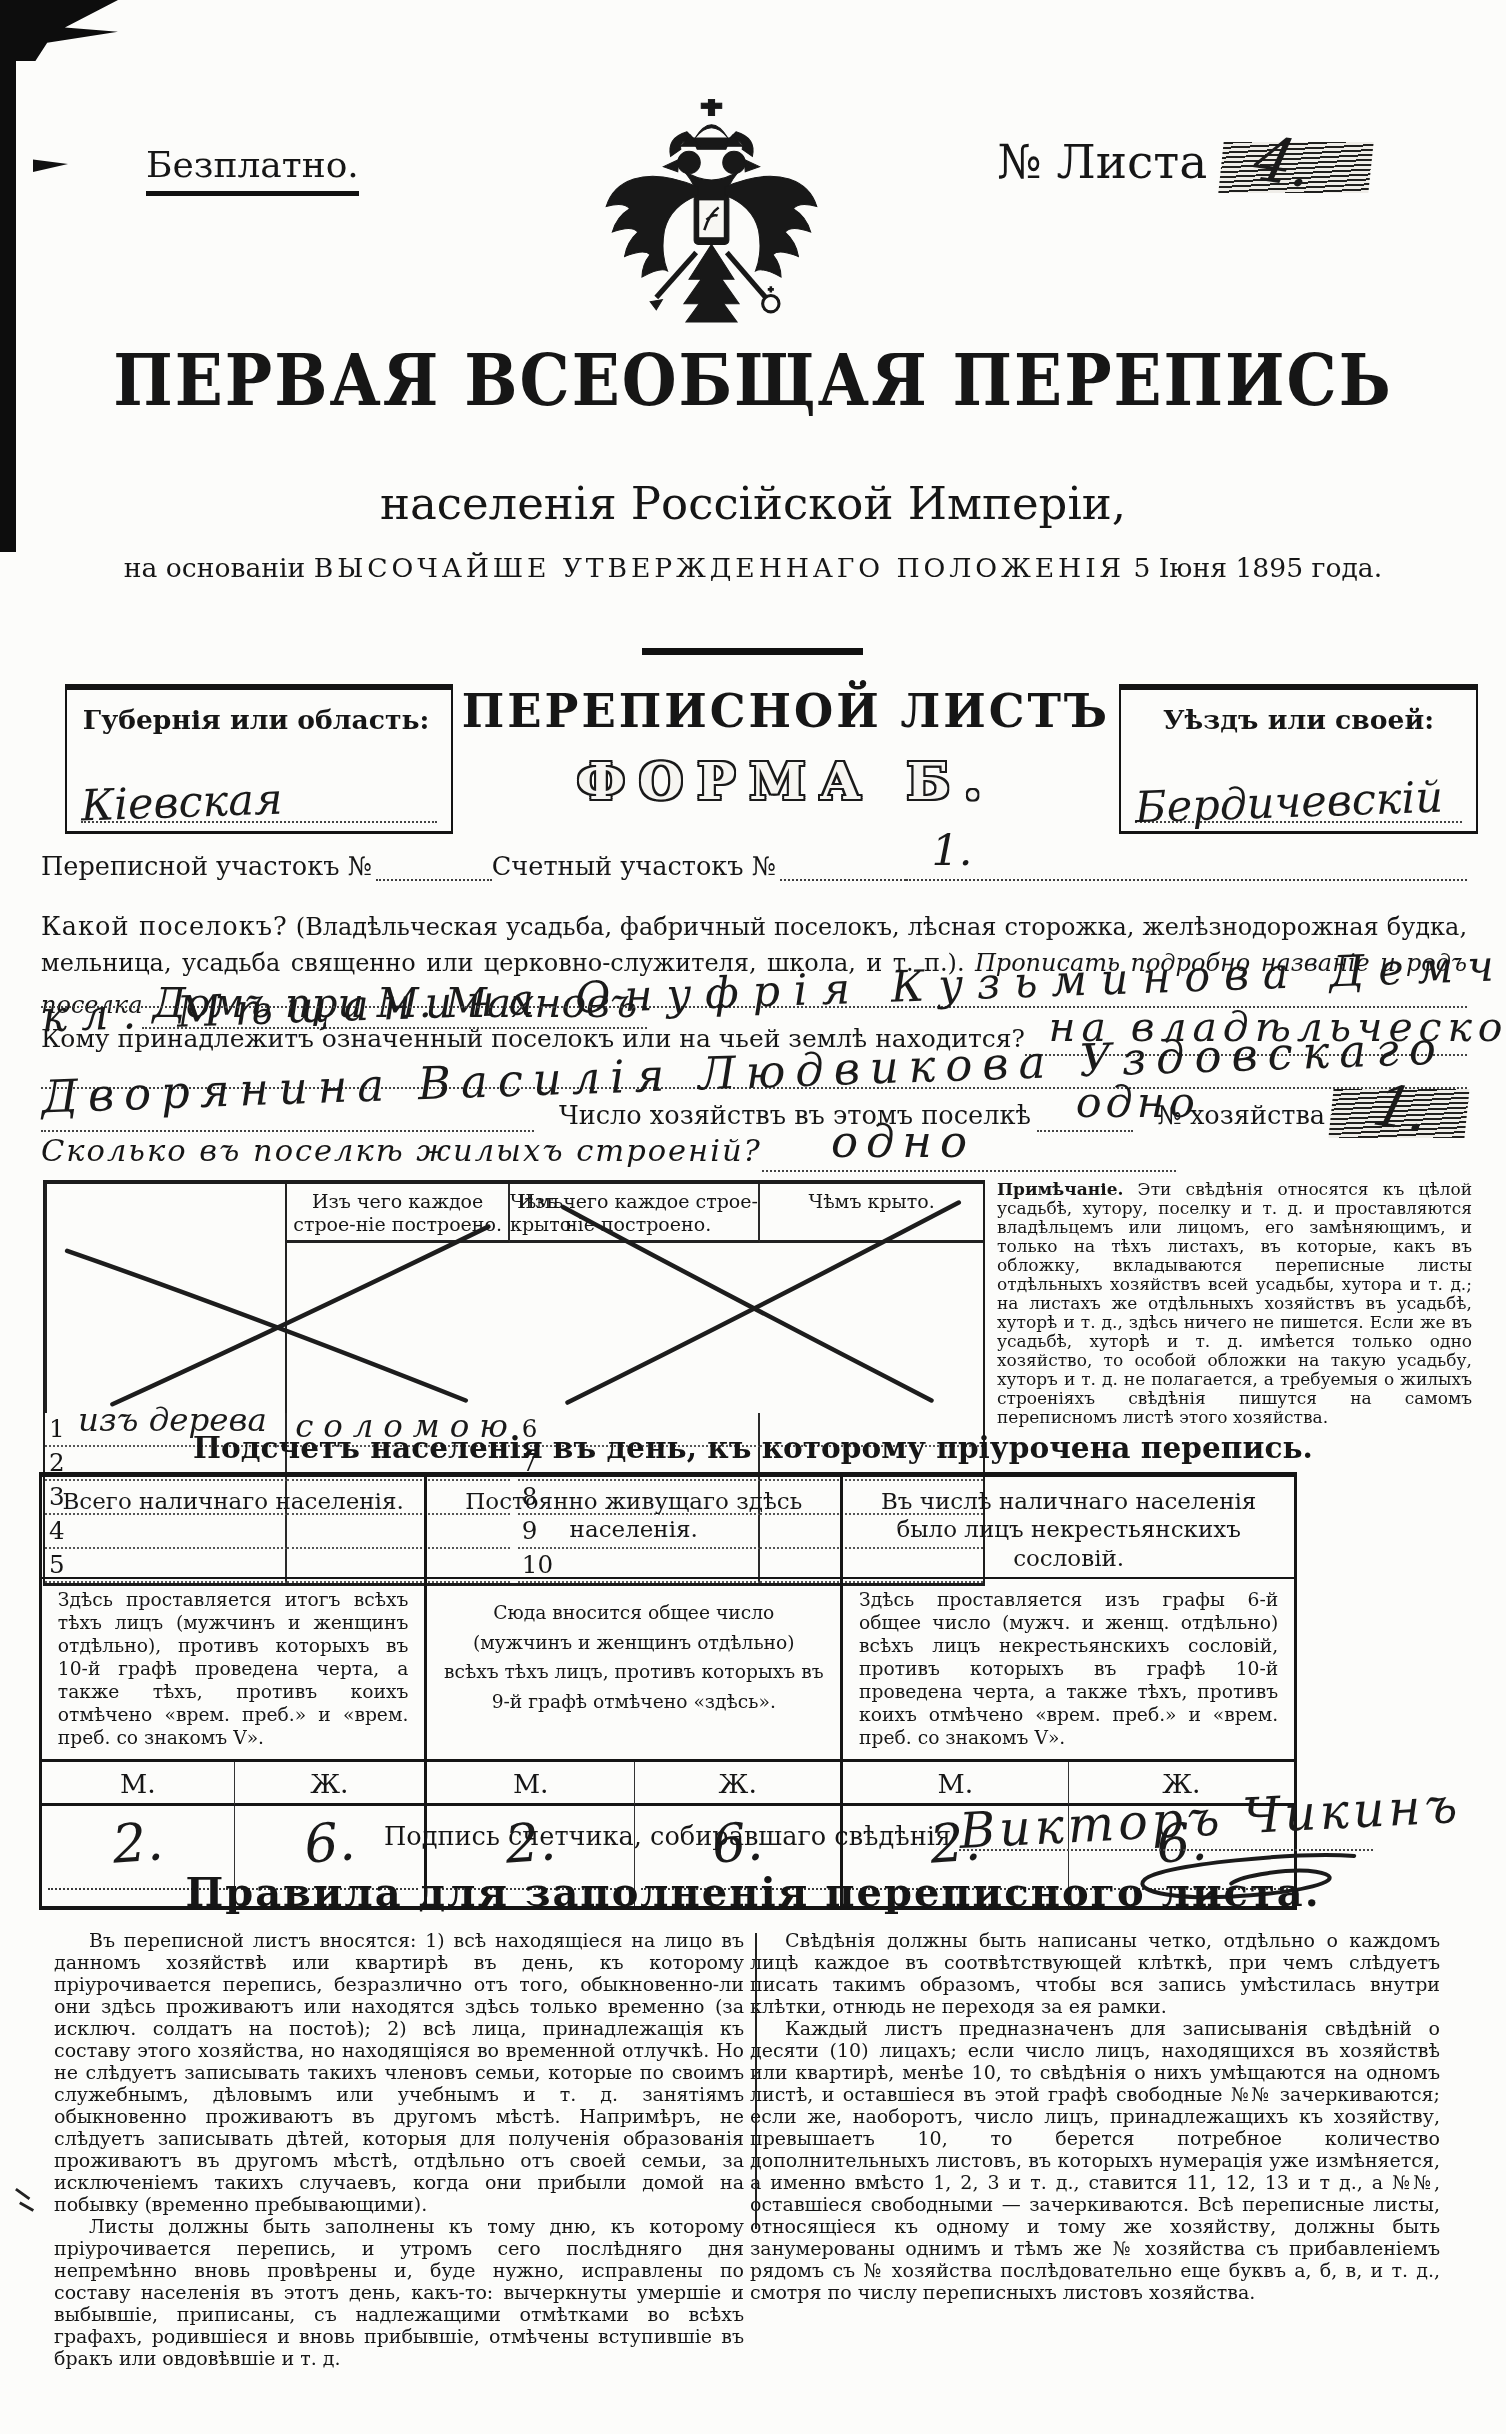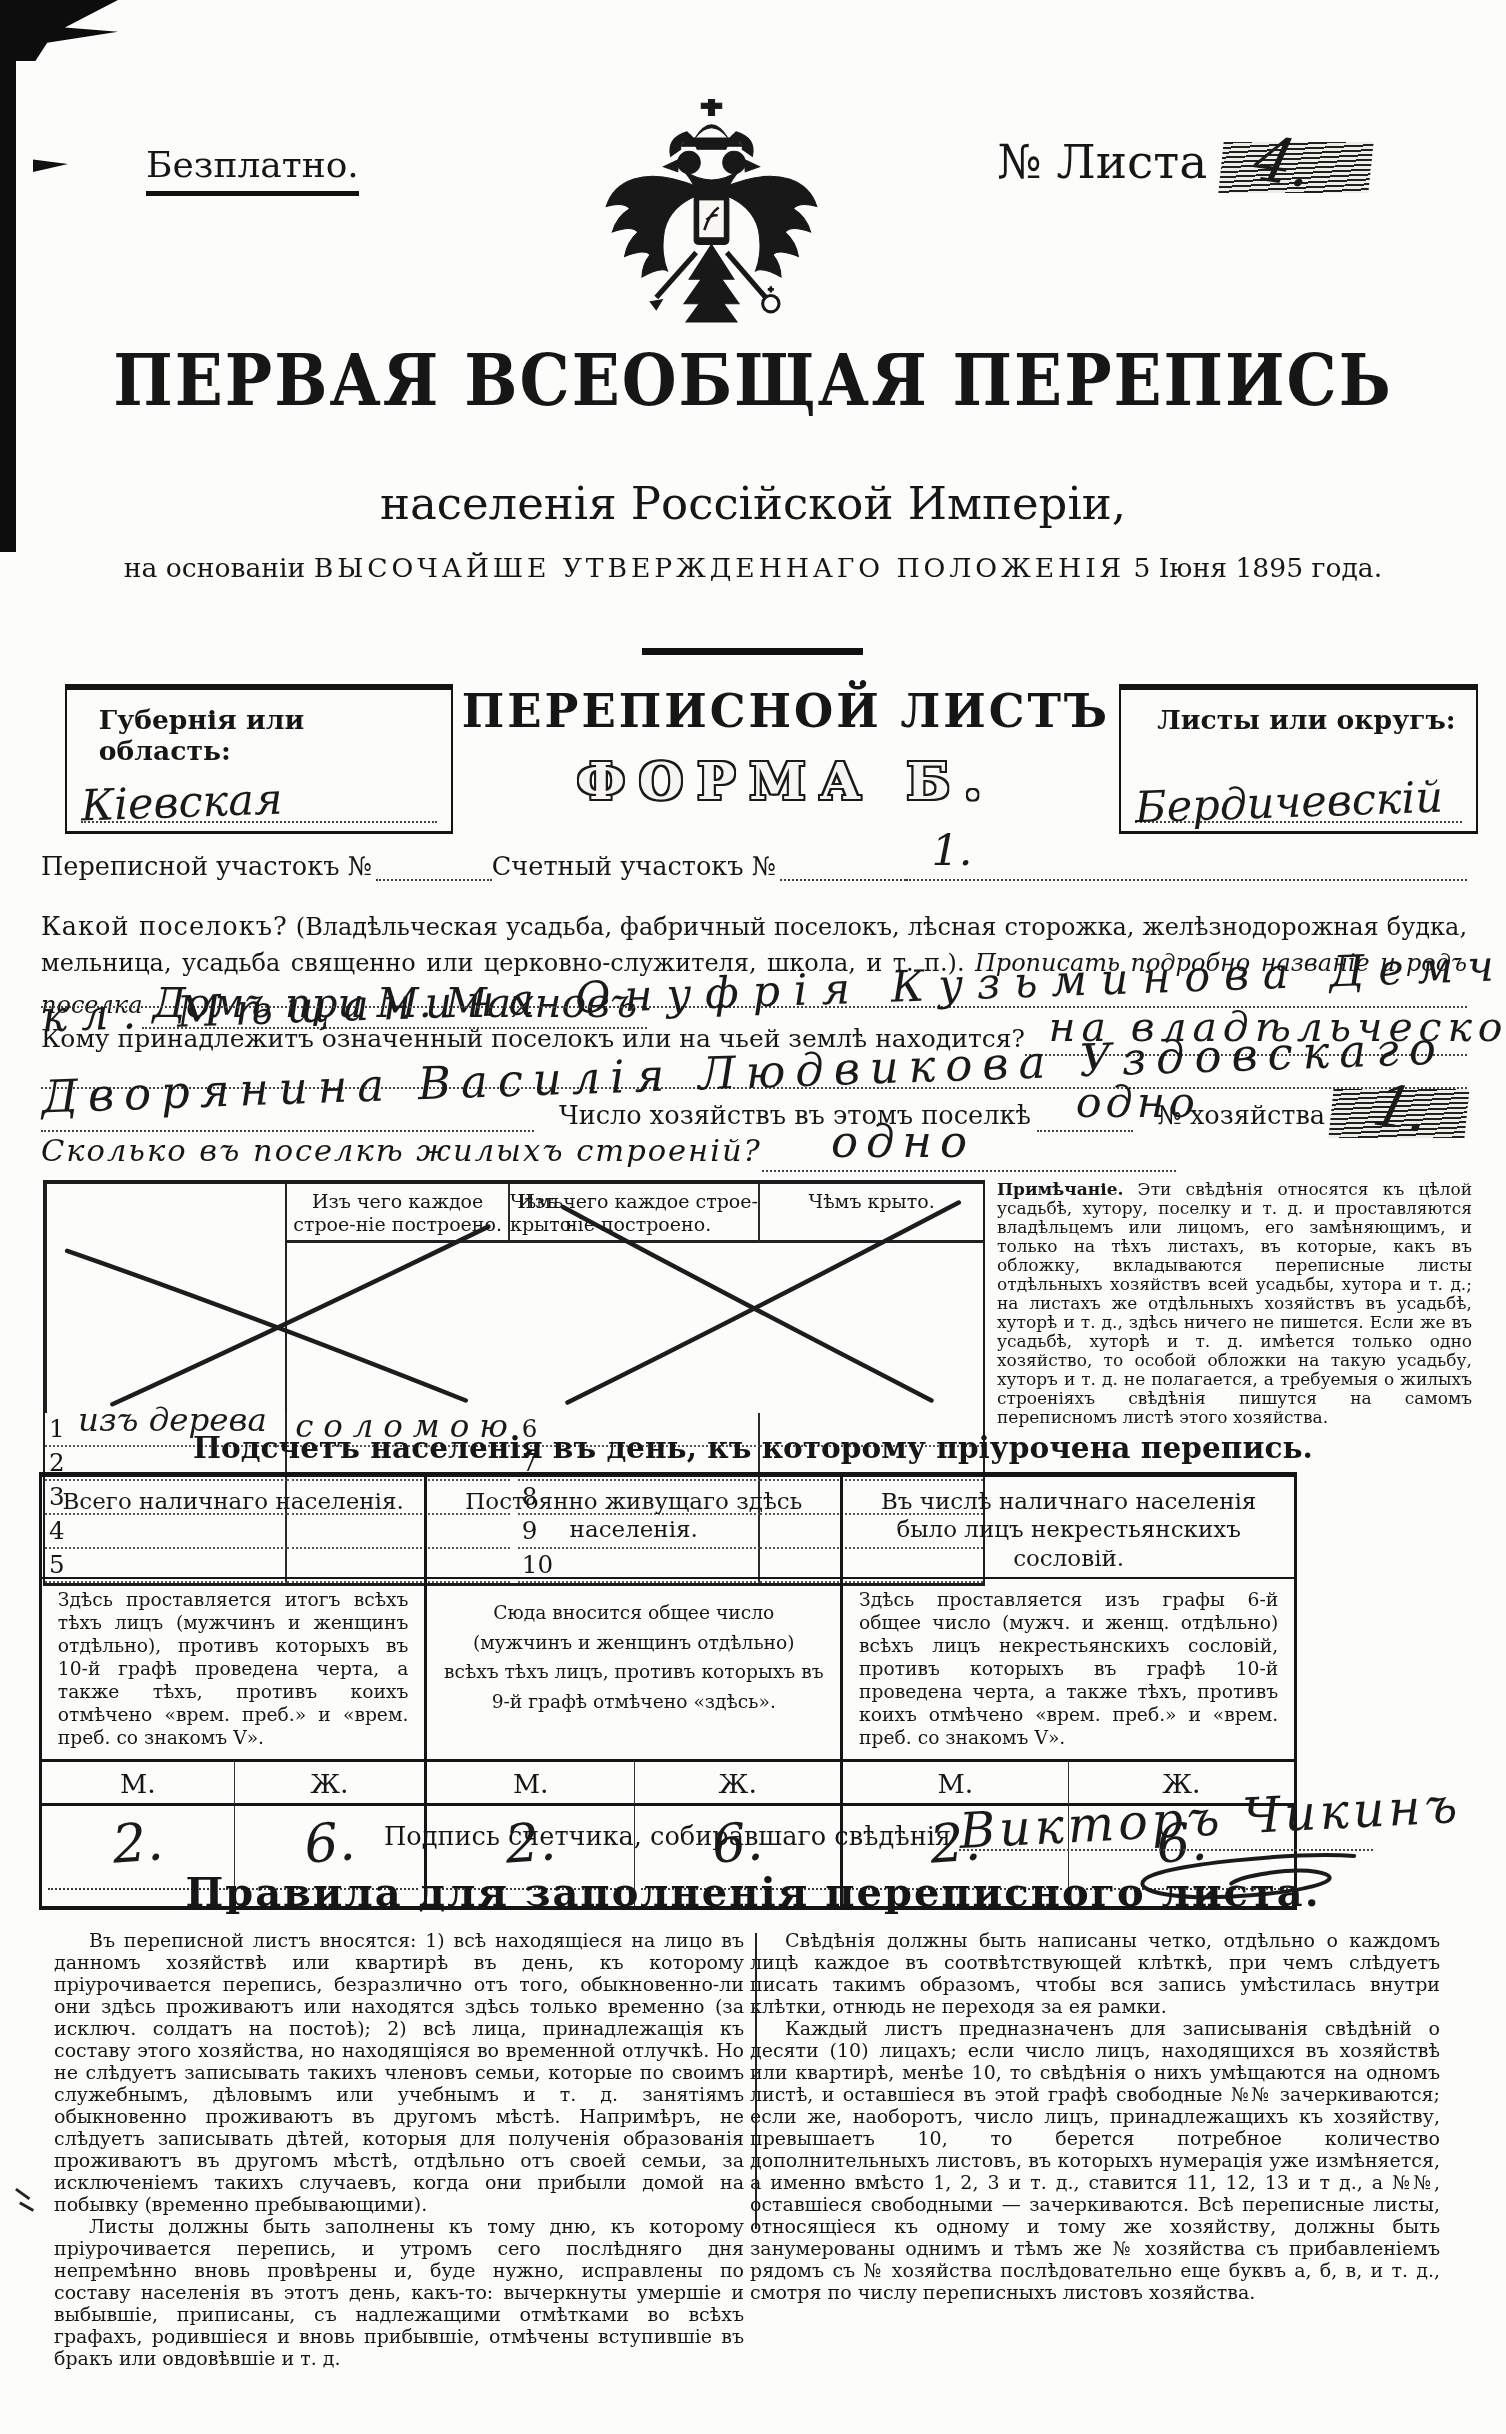--- a/index.html
+++ b/index.html
@@ -31,21 +31,21 @@
     letter-spacing:2px;transform:scaleY(1.12);}
   .t2{position:absolute;left:0;top:477px;width:100%;text-align:center;font-size:45px;}
   .t3{position:absolute;left:0;top:552px;width:100%;text-align:center;font-size:26.6px;}
   .t3 .caps{letter-spacing:3.9px;}
   .trule{position:absolute;left:642px;top:648px;width:221px;height:6.9px;background:#111;}
   
   .band-left,.band-right{position:absolute;top:684px;height:150px;border:2px solid #141414;
     border-top-width:6.9px;border-bottom-width:3.9px;padding:13.8px 15.8px 7.9px 15.8px;}
   .band-left{left:65px;width:388px;}
   .band-right{left:1119px;width:359px;}
-  .band-label{font-size:26.6px;font-weight:bold;margin-left:16px;}
+  .band-label{font-size:26.6px;font-weight:bold;}
   .band-val{position:absolute;left:13.8px;right:13.8px;bottom:7.9px;border-bottom:2px dotted #444;}
   .band-val .hw{font-size:43px;position:relative;top:5.9px;}
   .band-center{position:absolute;left:453px;top:684px;width:666px;text-align:center;}
   .bc1{font-size:45px;font-weight:bold;letter-spacing:3px;transform:scaleY(1.05);}
   .bc2{margin-top:13.8px;font-size:51px;font-weight:bold;letter-spacing:13.8px;color:#f6f5f1;
     text-shadow:-2px 0 #1a1a1a,2px 0 #1a1a1a,0 -2px #1a1a1a,0 2px #1a1a1a,
                 -2px -2px #1a1a1a,2px 2px #1a1a1a,-2px 2px #1a1a1a,2px -2px #1a1a1a;}
   
   .precinct{position:absolute;left:41px;top:851px;width:1426px;display:flex;font-size:25.6px;}
   .leader{border-bottom:2px dotted #3e3e3e;height:29.6px;}
@@ -189,21 +189,21 @@
     <div class="band-label" data-name="gubernia-label">Губернія или область:</div>
     <div class="band-val" data-name="gubernia-entry-line">
       <span class="hw tilt" data-name="gubernia-value">Кіевская</span>
     </div>
   </div>
   <div class="band-center" data-name="form-title-block">
     <div class="bc1" data-name="form-title-line1">ПЕРЕПИСНОЙ ЛИСТЪ</div>
     <div class="bc2" data-name="form-title-line2">ФОРМА Б.</div>
   </div>
   <div class="band-right" data-name="uezd-box">
-    <div class="band-label" style="text-align:center" data-name="uezd-label">Листы или округъ:</div>
+    <div class="band-label" style="text-align:center" data-name="uezd-label">Уѣздъ или своей:</div>
     <div class="band-val" data-name="uezd-entry-line">
       <span class="hw tilt" data-name="uezd-value">Бердичевскій</span>
     </div>
   </div>
 
   <div class="precinct" data-name="precinct-line">
     <span class="lbl" data-name="precinct-label-1">Переписной участокъ №</span>
     <span class="leader l1" data-name="precinct-blank-1"></span>
     <span class="lbl" data-name="precinct-label-2">Счетный участокъ №</span>
     <span class="leader l2" data-name="precinct-blank-2"></span>

